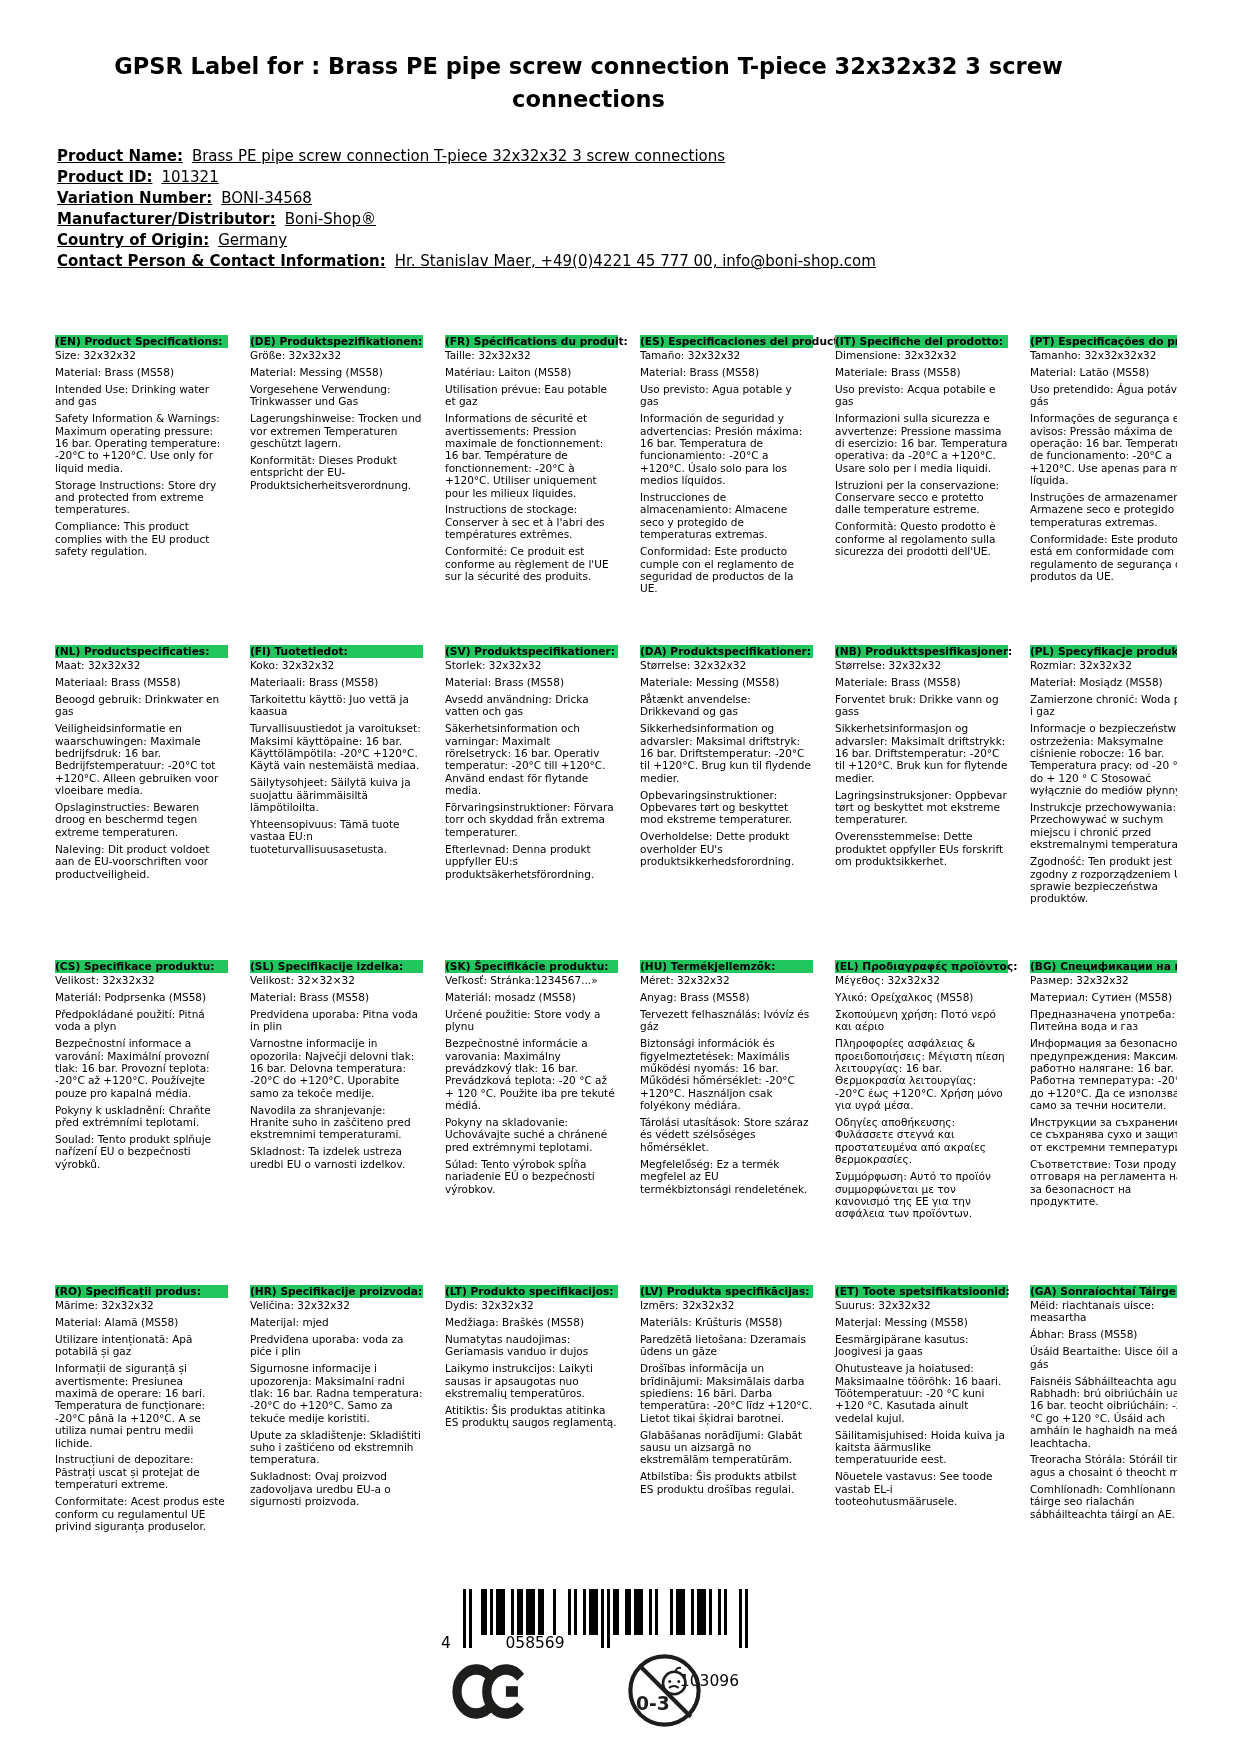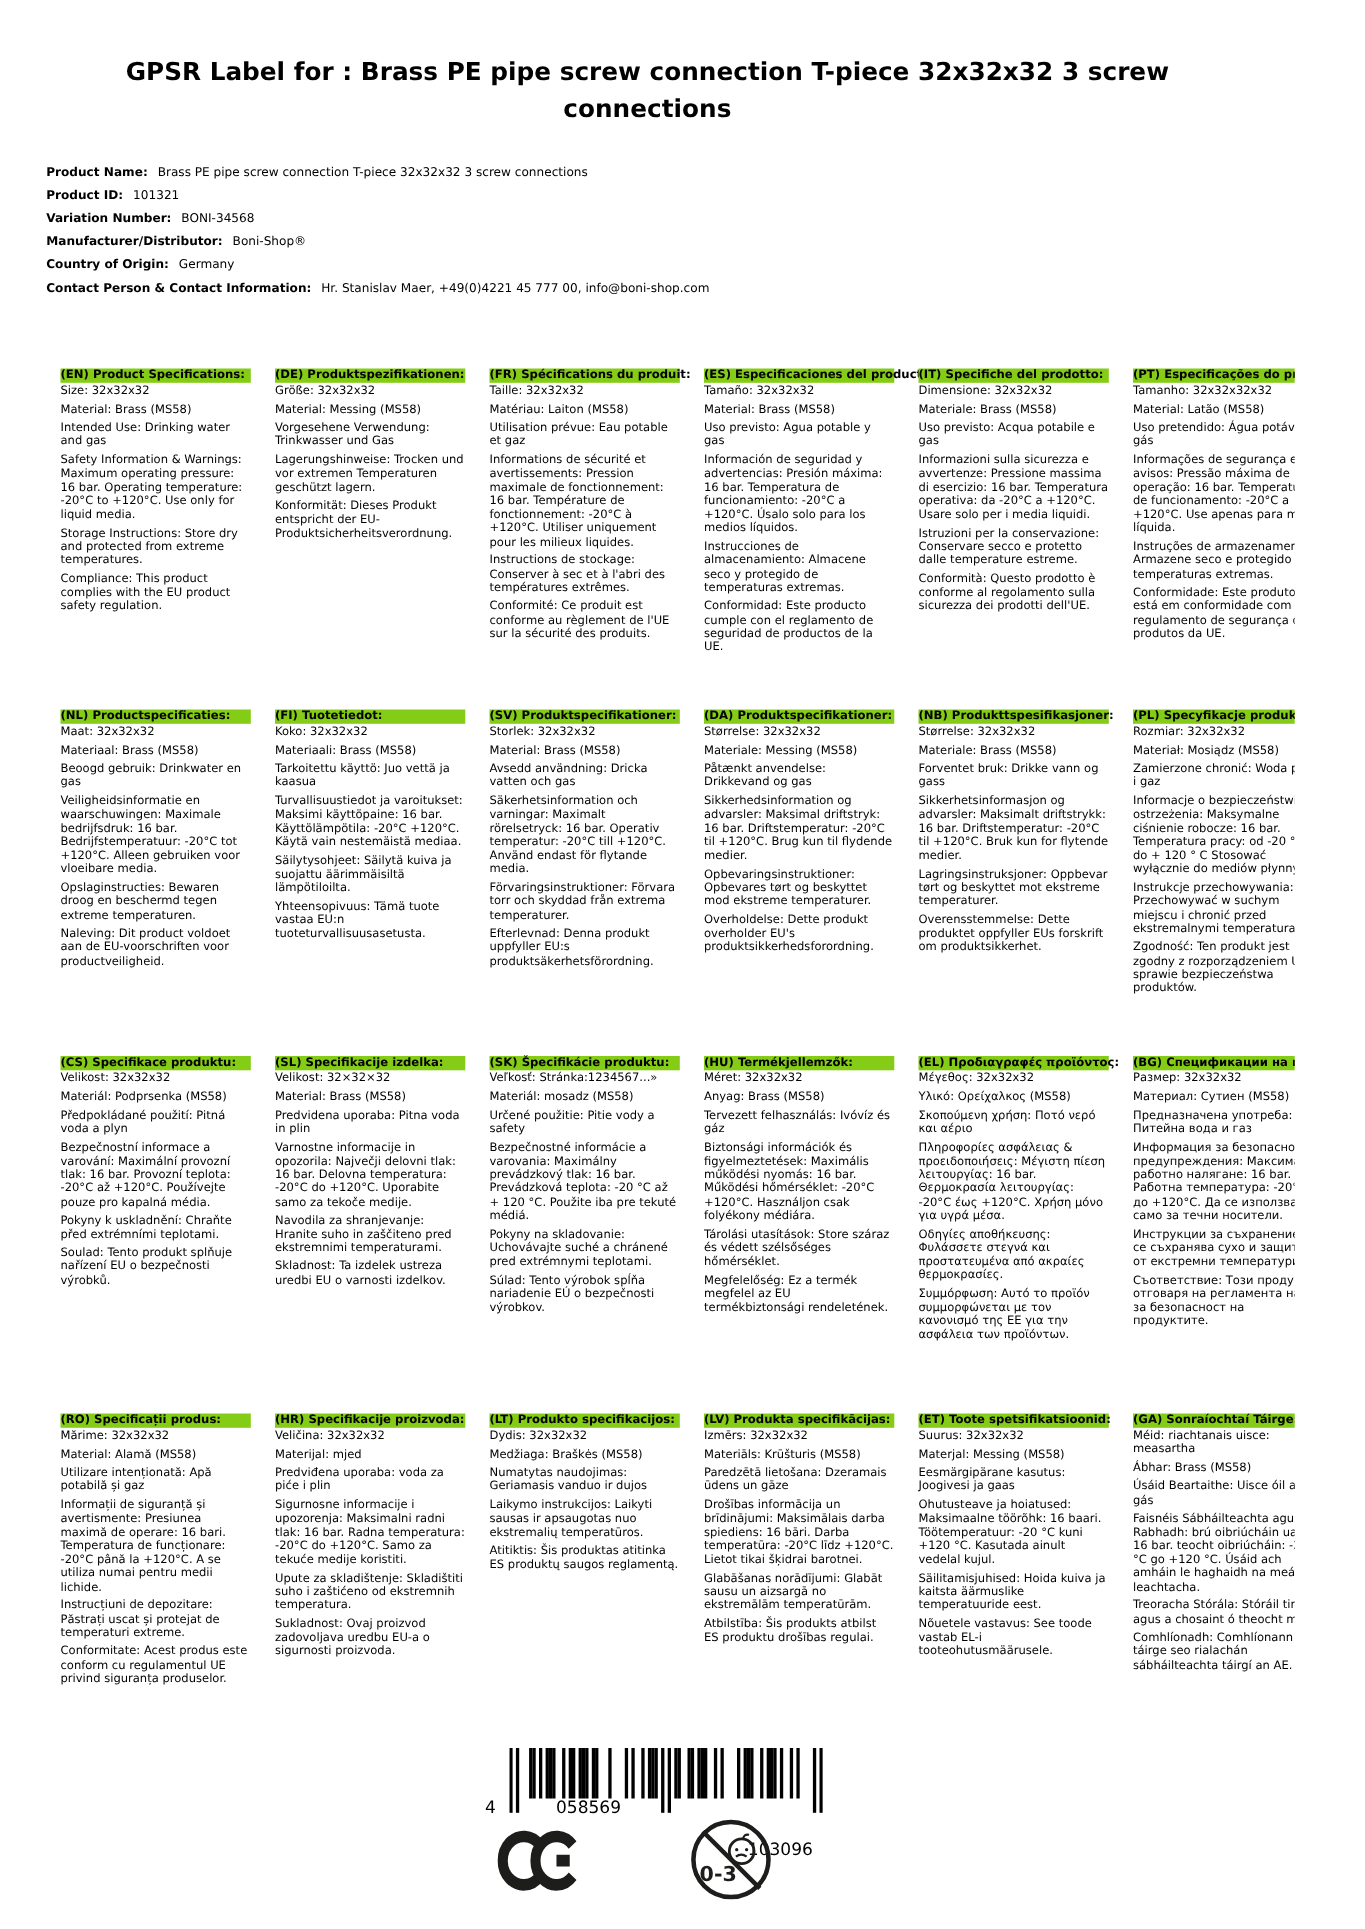--- a/index.html
+++ b/index.html
@@ -4,31 +4,31 @@
 <style>
   html,body{margin:0;padding:0;background:#fff;}
   .page{
     position:relative;width:1177px;height:1754px;background:#fff;overflow:hidden;
     font-family:"DejaVu Sans","Liberation Sans",sans-serif;color:#000;
   }
   .title{
     position:absolute;top:50px;left:50%;transform:translateX(-50%);
     width:960px;text-align:center;font-size:22.5px;font-weight:700;line-height:33px;margin:0;
   }
-  .product-info{position:absolute;left:42px;top:146px;font-size:11px;}
+  .product-info{position:absolute;left:57px;top:146px;font-size:15px;text-decoration:underline;}
   .info-line{line-height:21px;white-space:nowrap;}
   .info-label{font-weight:700;margin-right:9px;}
   .lang-grid{
     position:absolute;left:55px;top:335px;width:1180px;
     display:grid;grid-template-columns:repeat(6,195px);grid-template-rows:310px 315px 325px auto;
   }
   .lang-block{padding-right:22px;font-size:10.5px;line-height:12.4px;}
   .lang-header{
     font-weight:700;font-size:10.6px;line-height:13px;white-space:nowrap;
-    position:relative;background:#84cc16;
+    position:relative;background:#22c55e;
   }
   .lang-para{margin:4.5px 0 0 0;overflow-wrap:break-word;}
   .lang-para:first-of-type{margin-top:1px;}
   .barcode{position:absolute;left:440px;top:1589px;width:310px;height:64px;}
   .barcode svg{position:absolute;left:23px;top:0;}
   .bc-digit{position:absolute;top:46px;font-size:15.5px;line-height:16px;}
   .bc-digit.left{left:1px;}
   .bc-digit.g1{left:32px;width:126px;text-align:center;}
   .bc-digit.g2{left:173px;width:126px;text-align:right;margin-top:38px;}
   .ce-mark{position:absolute;left:452px;top:1663px;}
@@ -191,21 +191,21 @@
         <p class="lang-para">Material: Brass (MS58)</p>
         <p class="lang-para">Predvidena uporaba: Pitna voda in plin</p>
         <p class="lang-para">Varnostne informacije in opozorila: Največji delovni tlak: 16 bar. Delovna temperatura: -20°C do +120°C. Uporabite samo za tekoče medije.</p>
         <p class="lang-para">Navodila za shranjevanje: Hranite suho in zaščiteno pred ekstremnimi temperaturami.</p>
         <p class="lang-para">Skladnost: Ta izdelek ustreza uredbi EU o varnosti izdelkov.</p>
       </div>
       <div class="lang-block">
         <div class="lang-header">(SK) Špecifikácie produktu:</div>
         <p class="lang-para">Veľkosť: Stránka:1234567...»</p>
         <p class="lang-para">Materiál: mosadz (MS58)</p>
-        <p class="lang-para">Určené použitie: Pitie vody a safety</p>
+        <p class="lang-para">Určené použitie: Store vody a plynu</p>
         <p class="lang-para">Bezpečnostné informácie a varovania: Maximálny prevádzkový tlak: 16 bar. Prevádzková teplota: -20 °C až + 120 °C. Použite iba pre tekuté médiá.</p>
         <p class="lang-para">Pokyny na skladovanie: Uchovávajte suché a chránené pred extrémnymi teplotami.</p>
         <p class="lang-para">Súlad: Tento výrobok spĺňa nariadenie EÚ o bezpečnosti výrobkov.</p>
       </div>
       <div class="lang-block">
         <div class="lang-header">(HU) Termékjellemzők:</div>
         <p class="lang-para">Méret: 32x32x32</p>
         <p class="lang-para">Anyag: Brass (MS58)</p>
         <p class="lang-para">Tervezett felhasználás: Ivóvíz és gáz</p>
         <p class="lang-para">Biztonsági információk és figyelmeztetések: Maximális működési nyomás: 16 bar. Működési hőmérséklet: -20°C +120°C. Használjon csak folyékony médiára.</p>

